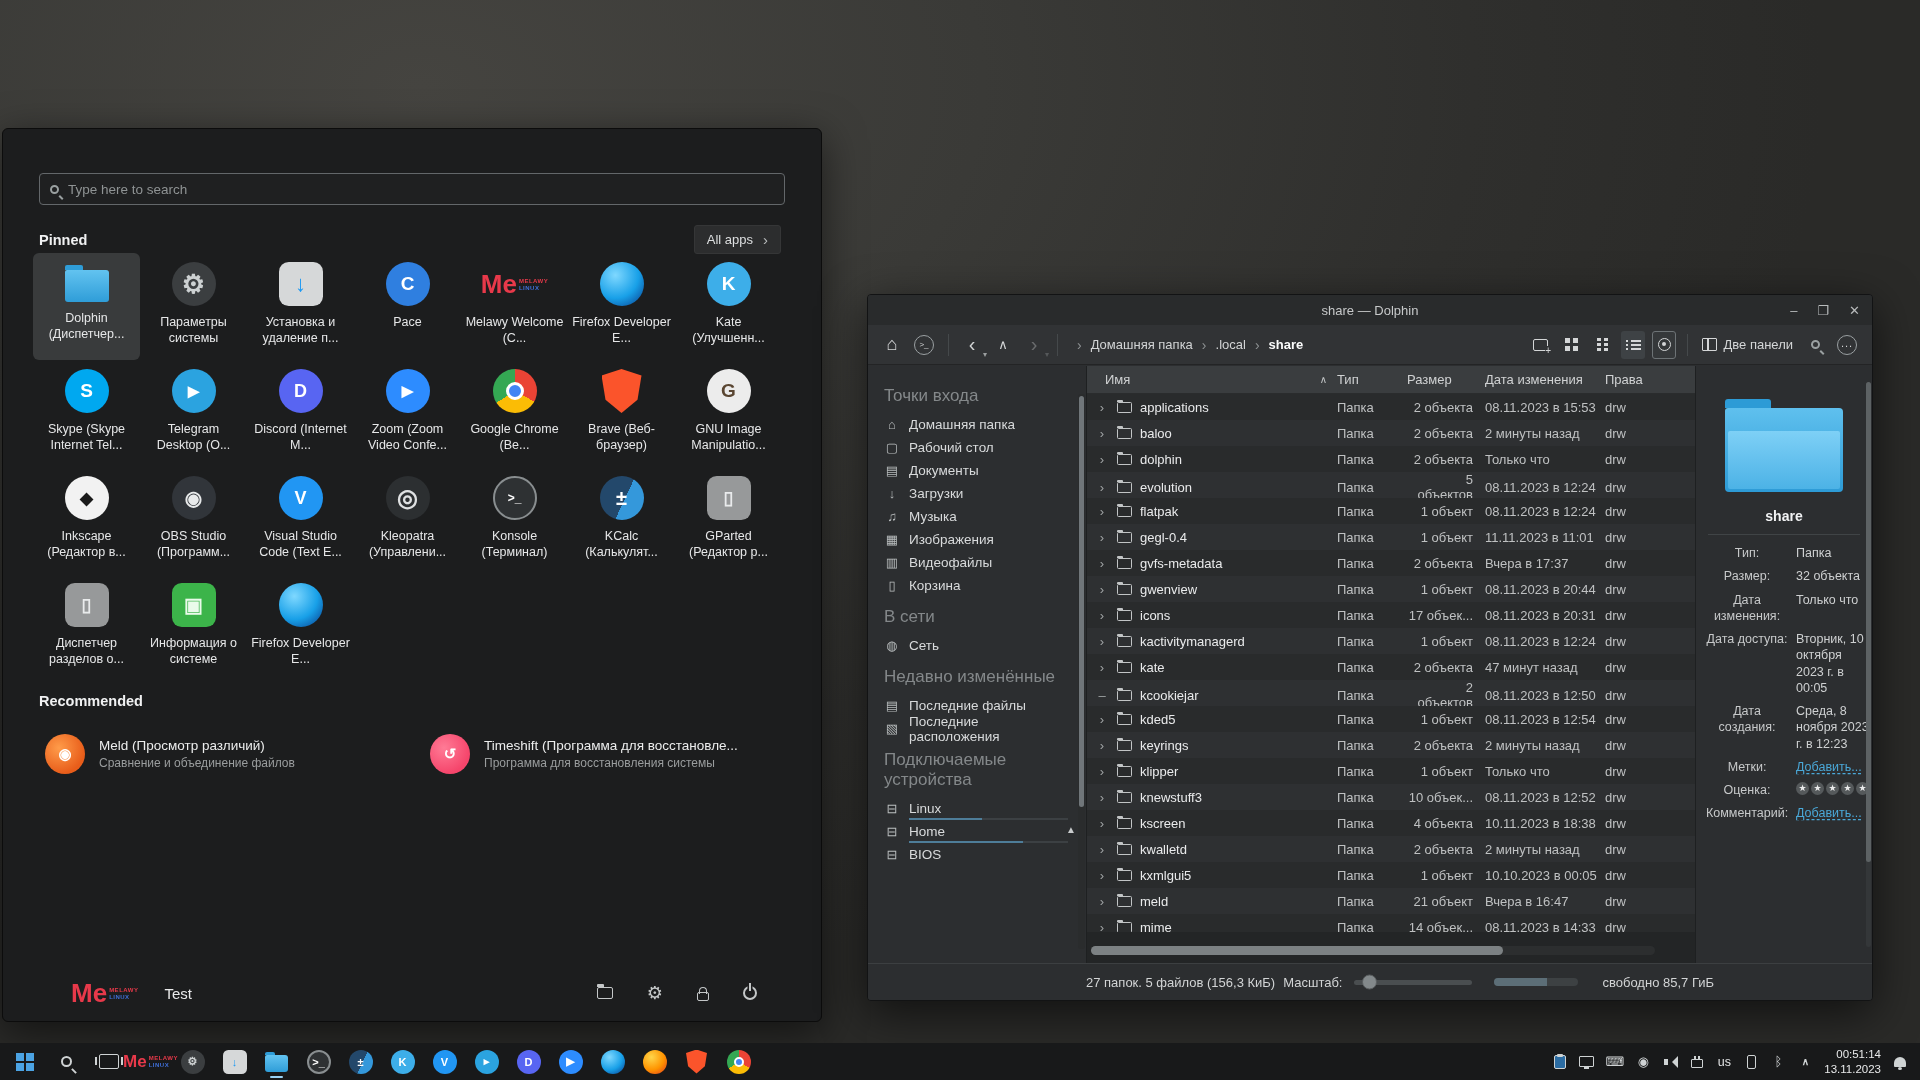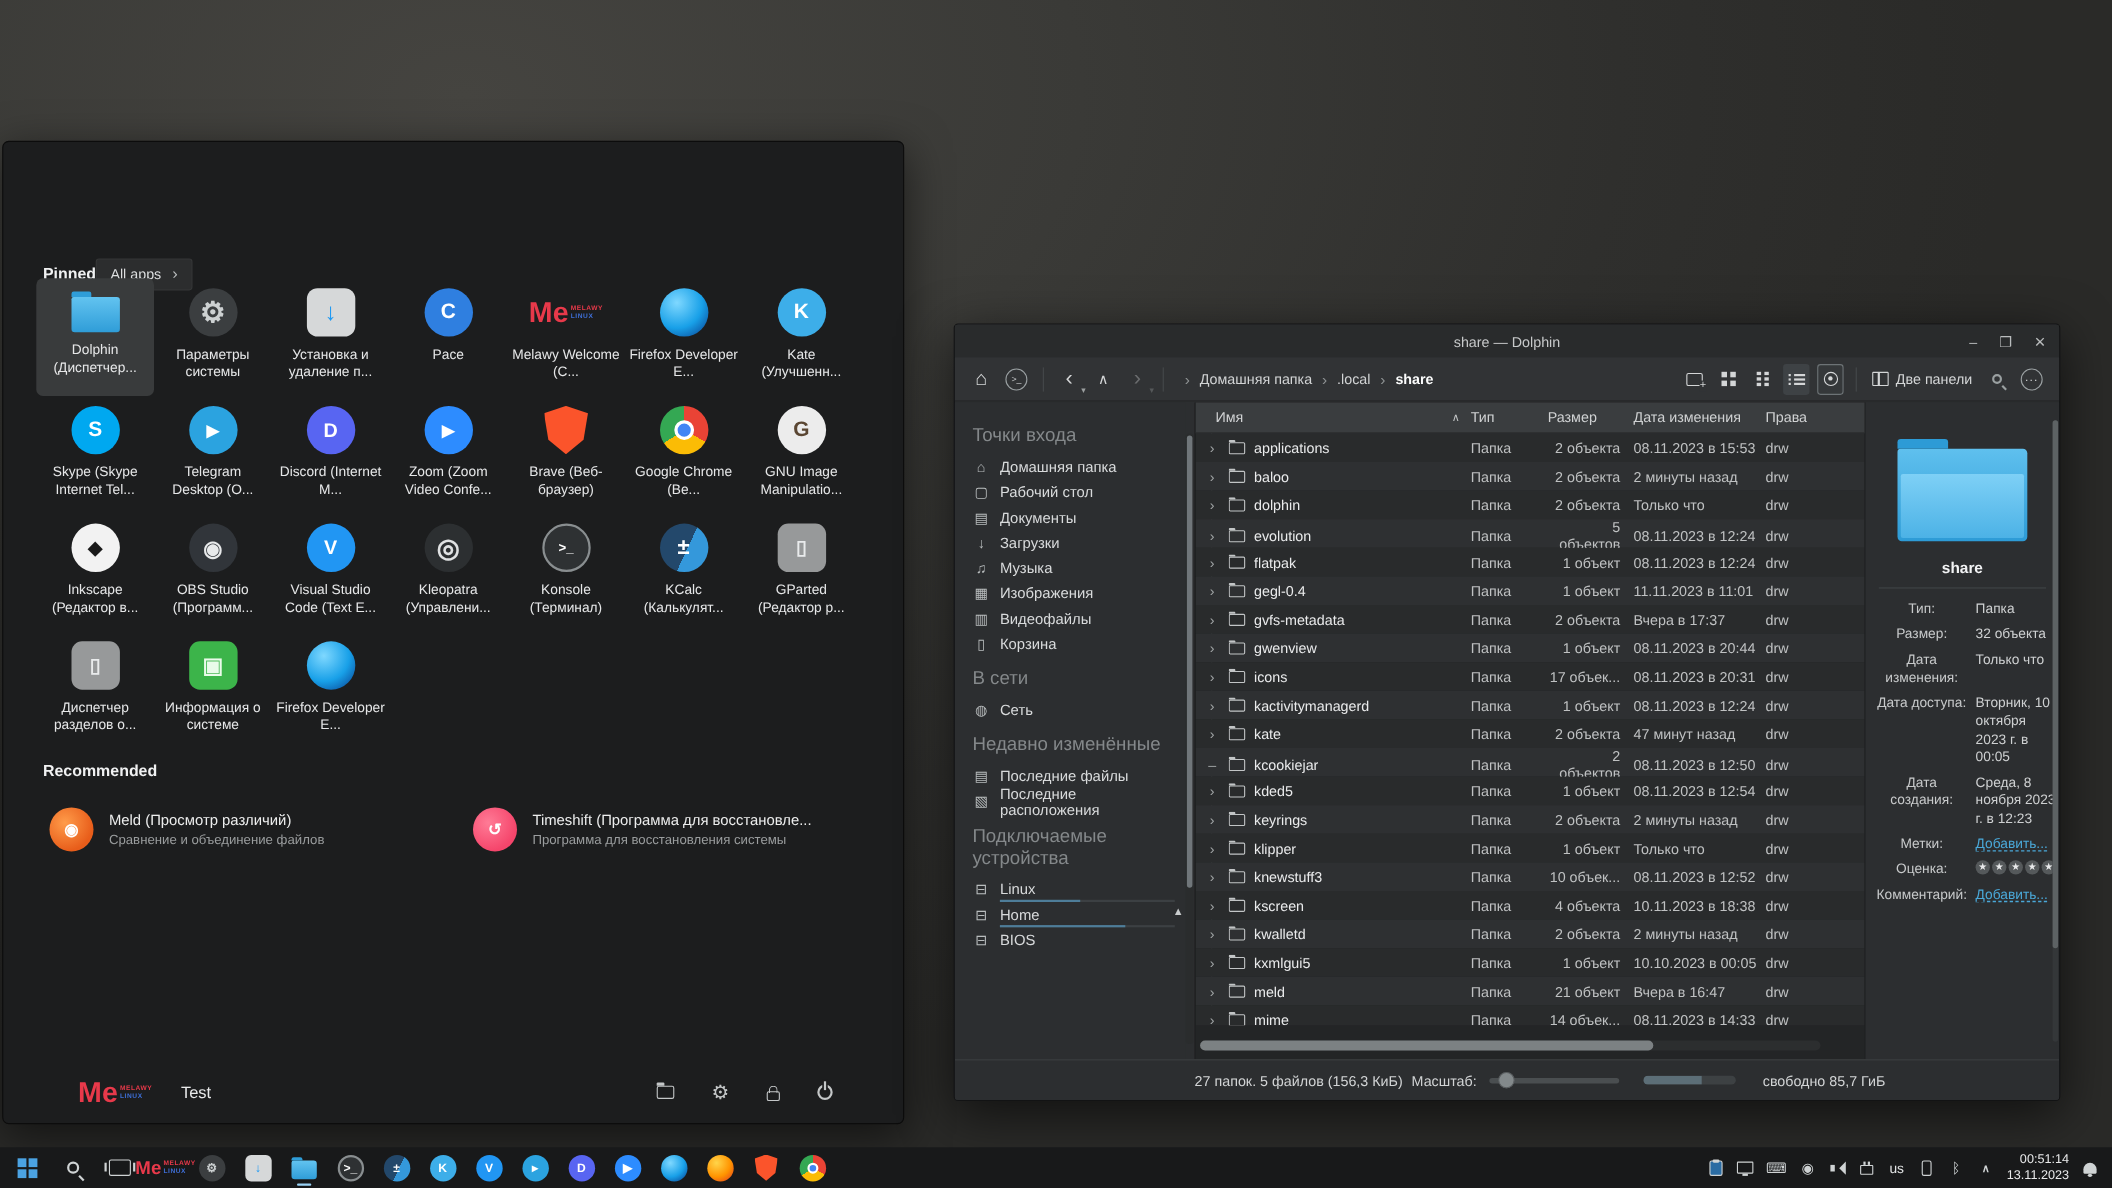--- a/index.html
+++ b/index.html
@@ -20,21 +20,21 @@
     border:1px solid #63676a; border-radius:4px; background:#1f2021;
     display:flex; align-items:center; padding:0 10px; gap:9px;
   }
   .sm-search input {
     background:transparent; border:none; outline:none; color:#cfd2d3;
     font-family:"Liberation Sans",sans-serif; font-size:13.5px; width:100%;
   }
   .sm-search input::placeholder { color:#8f9394; }
   .magnifier { width:9px; height:9px; border:2px solid #9aa0a1; border-radius:50%; position:relative; flex:none; display:inline-block; }
   .magnifier::after { content:""; position:absolute; width:2px; height:5px; background:#9aa0a1; left:8px; top:8px; transform:rotate(-45deg); }
-  .sm-row { position:absolute; left:36px; right:40px; top:106px; display:flex; align-items:center; }
+  .sm-row { position:absolute; left:36px; right:40px; top:96px; display:flex; align-items:center; justify-content:space-between; }
   .sm-heading { font-weight:bold; font-size:14.5px; color:#f0f1f2; }
   .all-apps-btn {
     background:#2c2d2e; border:1px solid #353637; border-radius:3px; color:#dddfe0;
     font-size:13px; padding:5px 12px; display:flex; align-items:center; gap:10px; cursor:default;
   }
   .all-apps-btn .chev { color:#b9bcbd; font-size:15px; }
   .app-grid {
     position:absolute; left:30px; top:124px; width:760px;
     display:grid; grid-template-columns:repeat(7,107px); grid-auto-rows:107px; gap:0;
   }
@@ -180,20 +180,24 @@
   .kb-layout { font-size:12.5px; color:#e2e4e5; }
   .tray-caret { font-size:10px; font-weight:bold; }
   .clock { text-align:right; font-size:11.5px; line-height:1.25; color:#e8e9ea; }
   .bellicon { width:12px; height:10px; background:#cfd3d4; border-radius:6px 6px 1px 1px; position:relative; }
   .bellicon::after { content:""; position:absolute; left:4px; bottom:-3px; width:4px; height:3px; background:#cfd3d4; border-radius:50%; }
 </style>
 </head>
 <body>
 
 <div class="start-menu">
+  <div class="sm-search">
+    <span class="magnifier"></span>
+    <input type="text" placeholder="Type here to search" style="">
+  </div>
   <div class="sm-row">
     <span class="sm-heading">Pinned</span>
     <span class="all-apps-btn">
       <span>All apps</span>
       <span class="chev">›</span>
     </span>
   </div>
   <div class="app-grid" id="pinned-grid">
       <div class="app-tile selected">
         <span class="cssfolder "></span>
@@ -239,28 +243,28 @@
       </div>
       <div class="app-tile">
         <span class="gicon " style="background: rgb(88, 101, 242); color: rgb(255, 255, 255); font-size: 18px;">D</span>
         <div class="app-label">Discord (Internet M...</div>
       </div>
       <div class="app-tile">
         <span class="gicon " style="background: rgb(45, 140, 255); color: rgb(255, 255, 255); font-size: 15px;">▶</span>
         <div class="app-label">Zoom (Zoom Video Confe...</div>
       </div>
       <div class="app-tile">
+        <span class="chrome-icon">
+          <span class="chrome-dot"></span>
+        </span>
+        <div class="app-label">Google Chrome (Be...</div>
+      </div>
+      <div class="app-tile">
         <span class="shield-icon" style="background: rgb(251, 84, 43);"></span>
         <div class="app-label">Brave (Веб-браузер)</div>
-      </div>
-      <div class="app-tile">
-        <span class="chrome-icon">
-          <span class="chrome-dot"></span>
-        </span>
-        <div class="app-label">Google Chrome (Be...</div>
       </div>
       <div class="app-tile">
         <span class="gicon " style="background: rgb(236, 236, 236); color: rgb(90, 70, 50); font-size: 19px;">G</span>
         <div class="app-label">GNU Image Manipulatio...</div>
       </div>
       <div class="app-tile">
         <span class="gicon " style="background: rgb(242, 242, 242); color: rgb(26, 26, 26); font-size: 17px;">◆</span>
         <div class="app-label">Inkscape (Редактор в...</div>
       </div>
       <div class="app-tile">

